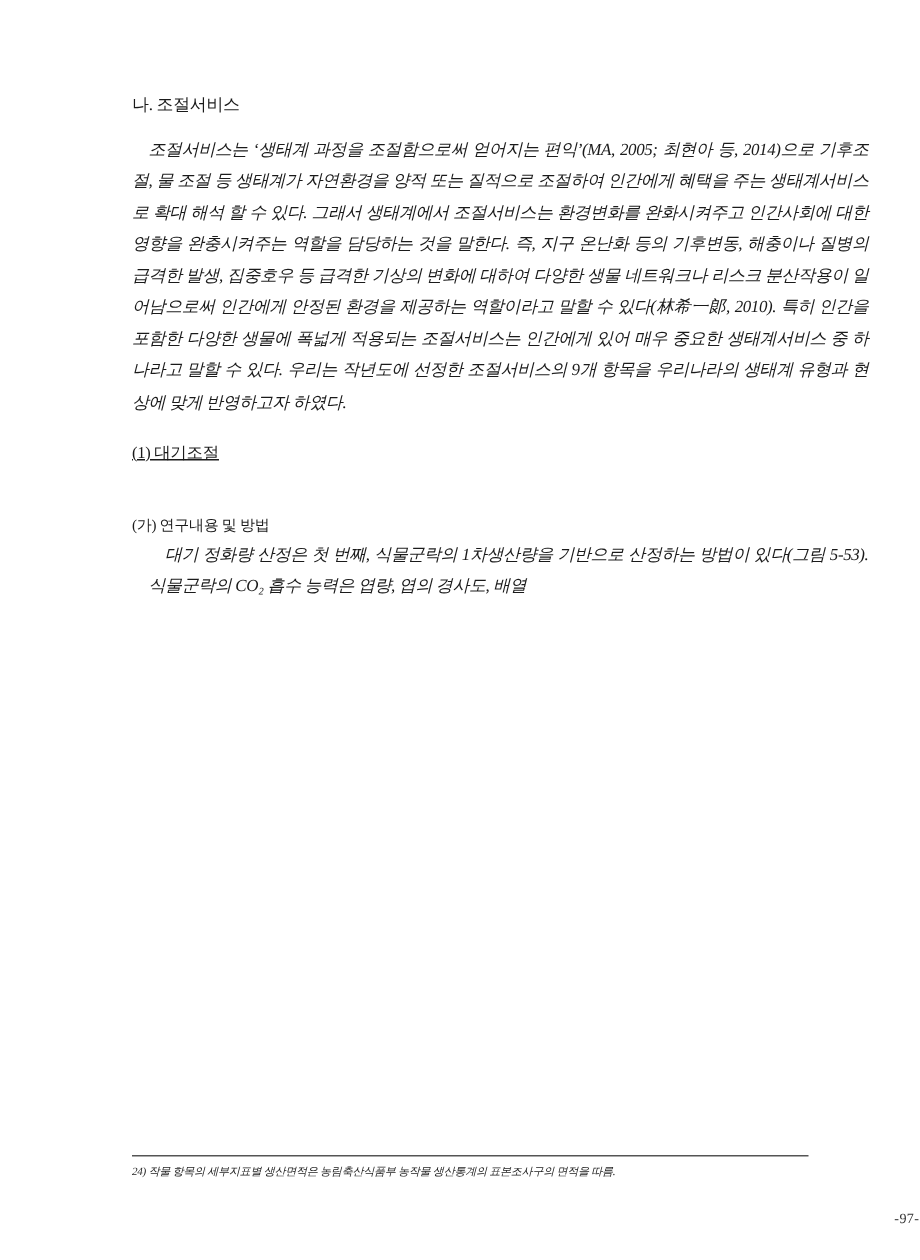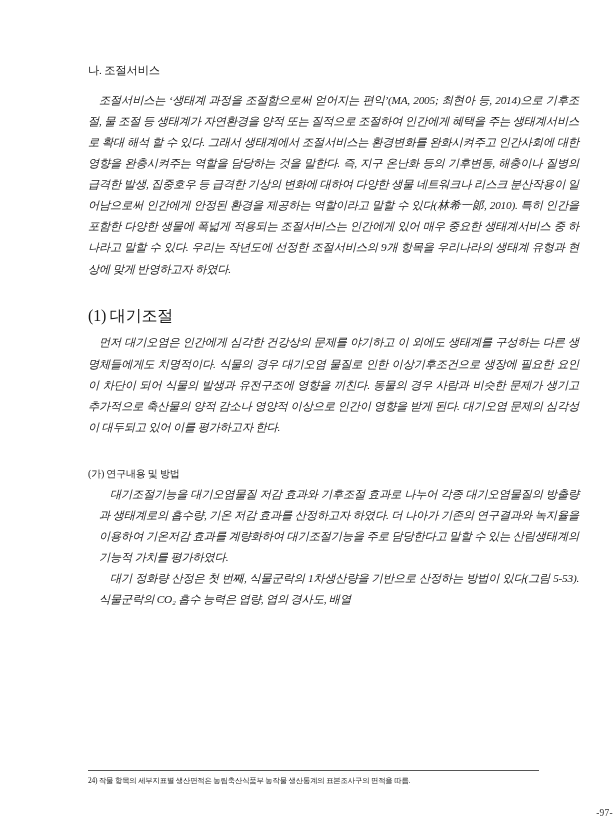--- a/index.html
+++ b/index.html
@@ -20,24 +20,25 @@
     box-sizing: border-box;
     padding: 62px 34px 0 88px;
   }
   .heading {
     font-size: 11.3px;
     line-height: 1.55;
     margin: 0 0 10px 0;
     letter-spacing: -0.2px;
   }
   .sub-heading {
-    font-size: 16px;
+    font-size: 11px;
     line-height: 1.55;
-    margin: 10px 0 4px 0;
+    margin: 0 0 4px 0;
     letter-spacing: -0.2px;
+    text-decoration: underline;
   }
   .sub-heading2 {
     font-size: 10px;
     line-height: 1.55;
     margin: 14px 0 2px 0;
     letter-spacing: -0.2px;
     padding-left: 0px;
   }
   p.body {
     font-size: 11.3px;
@@ -65,20 +66,21 @@
     border-top: 0.8px solid #555;
     margin: 0 0 4px 0;
     width: 100%;
   }
   .footnote {
     font-size: 7.4px;
     line-height: 1.5;
     letter-spacing: -0.2px;
     color: #222;
     margin: 0;
+    font-style: italic;
   }
   .page-number {
     position: absolute;
     bottom: 22px;
     left: 0;
     right: 0;
     text-align: right;
     font-size: 9.4px;
     color: #333;
     letter-spacing: 0.3px;
@@ -90,27 +92,25 @@
 <div class="page">
 
   <div class="heading">나. 조절서비스</div>
 
   <p class="body">조절서비스는 ‘생태계 과정을 조절함으로써 얻어지는 편익’(MA, 2005; 최현아 등, 2014)으로 기후조절, 물 조절 등 생태계가 자연환경을 양적 또는 질적으로 조절하여 인간에게 혜택을 주는 생태계서비스로 확대 해석 할 수 있다. 그래서 생태계에서 조절서비스는 환경변화를 완화시켜주고 인간사회에 대한 영향을 완충시켜주는 역할을 담당하는 것을 말한다. 즉, 지구 온난화 등의 기후변동, 해충이나 질병의 급격한 발생, 집중호우 등 급격한 기상의 변화에 대하여 다양한 생물 네트워크나 리스크 분산작용이 일어남으로써 인간에게 안정된 환경을 제공하는 역할이라고 말할 수 있다(林希一郞, 2010). 특히 인간을 포함한 다양한 생물에 폭넓게 적용되는 조절서비스는 인간에게 있어 매우 중요한 생태계서비스 중 하나라고 말할 수 있다. 우리는 작년도에 선정한 조절서비스의 9개 항목을 우리나라의 생태계 유형과 현상에 맞게 반영하고자 하였다.</p>
 
   <div class="gap-md"></div>
 
   <div class="sub-heading">(1) 대기조절</div>
 
-  <p class="body">먼저 대기오염은 인간에게 심각한 건강상의 문제를 야기하고 이 외에도 생태계를 구성하는 다른 생명체들에게도 치명적이다. 식물의 경우 대기오염 물질로 인한 이상기후조건으로 생장에 필요한 요인이 차단이 되어 식물의 발생과 유전구조에 영향을 끼친다. 동물의 경우 사람과 비슷한 문제가 생기고 추가적으로 축산물의 양적 감소나 영양적 이상으로 인간이 영향을 받게 된다. 대기오염 문제의 심각성이 대두되고 있어 이를 평가하고자 한다.</p>
 
   <div class="gap-md"></div>
 
   <div class="sub-heading2">(가) 연구내용 및 방법</div>
 
-  <p class="body indent2">대기조절기능을 대기오염물질 저감 효과와 기후조절 효과로 나누어 각종 대기오염물질의 방출량과 생태계로의 흡수량, 기온 저감 효과를 산정하고자 하였다. 더 나아가 기존의 연구결과와 녹지율을 이용하여 기온저감 효과를 계량화하여 대기조절기능을 주로 담당한다고 말할 수 있는 산림생태계의 기능적 가치를 평가하였다.</p>
   <p class="body indent2">대기 정화량 산정은 첫 번째, 식물군락의 1차생산량을 기반으로 산정하는 방법이 있다(그림 5-53). 식물군락의 CO₂ 흡수 능력은 엽량, 엽의 경사도, 배열</p>
 
   <div class="footnote-wrap">
     <hr class="footnote-rule">
     <p class="footnote"><span>24)</span> <span>작물 항목의 세부지표별 생산면적은 농림축산식품부 농작물 생산통계의 표본조사구의 면적을 따름.</span></p>
   </div>
 
   <div class="page-number">-97-</div>
 
 </div>

